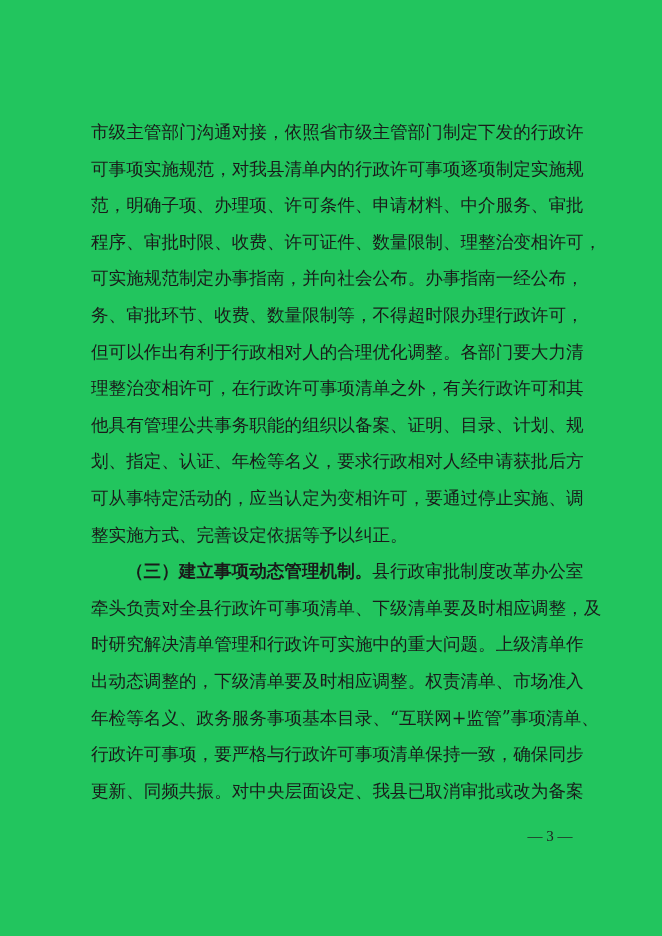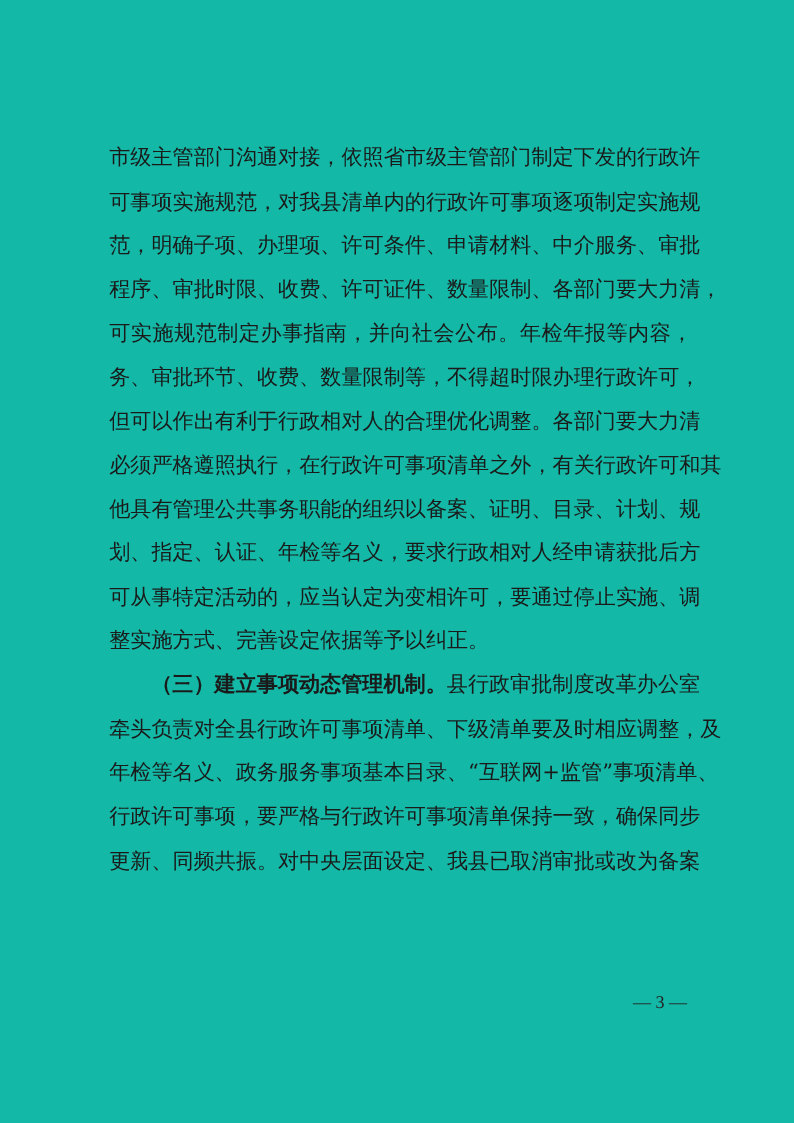--- a/index.html
+++ b/index.html
@@ -13,47 +13,46 @@
     position: relative;
     overflow: hidden;
     font-family: "DejaVu Serif", "Liberation Serif", serif;
     color: #1a1a1a;
   }
   .page {
     position: absolute;
     left: 0; top: 0;
     width: 662px;
     height: 936px;
-    background: #14b8a6;
+    background: #22c55e;
   }
   .body-text {
     position: absolute;
     left: 91px;
     top: 114px;
     width: 486px;
   }
   .line {
     height: 36.6px;
     line-height: 36.6px;
     font-size: 17.6px;
     white-space: nowrap;
     text-align: justify;
     text-align-last: justify;
     letter-spacing: 0px;
   }
   .line.last {
     text-align-last: left;
-    font-family: Liberation Mono, monospace;
   }
   .line.indent {
     padding-left: 35px;
   }
   .heading {
     font-weight: bold;
-    font-family: Liberation Mono, monospace;
+    font-family: Liberation Sans, sans-serif;
   }
   .page-number {
     position: absolute;
     left: 520px;
     top: 828px;
     width: 60px;
     font-size: 15px;
     text-align: center;
     color: #222;
     font-family: "Liberation Serif", serif;
@@ -61,31 +60,33 @@
   }
 </style>
 </head>
 <body>
 
 <div class="page">
   <div class="body-text">
     <div class="line">市级主管部门沟通对接，依照省市级主管部门制定下发的行政许</div>
     <div class="line">可事项实施规范，对我县清单内的行政许可事项逐项制定实施规</div>
     <div class="line">范，明确子项、办理项、许可条件、申请材料、中介服务、审批</div>
-    <div class="line">程序、审批时限、收费、许可证件、数量限制、各部门要大力清，</div>
-    <div class="line">可实施规范制定办事指南，并向社会公布。年检年报等内容，</div>
+    <div class="line">程序、审批时限、收费、许可证件、数量限制、理整治变相许可，</div>
+    <div class="line">可实施规范制定办事指南，并向社会公布。办事指南一经公布，</div>
     <div class="line">务、审批环节、收费、数量限制等，不得超时限办理行政许可，</div>
     <div class="line">但可以作出有利于行政相对人的合理优化调整。各部门要大力清</div>
-    <div class="line">必须严格遵照执行，在行政许可事项清单之外，有关行政许可和其</div>
+    <div class="line">理整治变相许可，在行政许可事项清单之外，有关行政许可和其</div>
     <div class="line">他具有管理公共事务职能的组织以备案、证明、目录、计划、规</div>
     <div class="line">划、指定、认证、年检等名义，要求行政相对人经申请获批后方</div>
     <div class="line">可从事特定活动的，应当认定为变相许可，要通过停止实施、调</div>
     <div class="line last">整实施方式、完善设定依据等予以纠正。</div>
 
     <div class="line indent"><span class="heading">（三）建立事项动态管理机制。</span><span>县行政审批制度改革办公室</span></div>
     <div class="line">牵头负责对全县行政许可事项清单、下级清单要及时相应调整，及</div>
+    <div class="line">时研究解决清单管理和行政许可实施中的重大问题。上级清单作</div>
+    <div class="line">出动态调整的，下级清单要及时相应调整。权责清单、市场准入</div>
     <div class="line">年检等名义、政务服务事项基本目录、“互联网+监管”事项清单、</div>
     <div class="line">行政许可事项，要严格与行政许可事项清单保持一致，确保同步</div>
     <div class="line">更新、同频共振。对中央层面设定、我县已取消审批或改为备案</div>
   </div>
 
   <div class="page-number">— 3 —</div>
 </div>
 
 </body></html>

